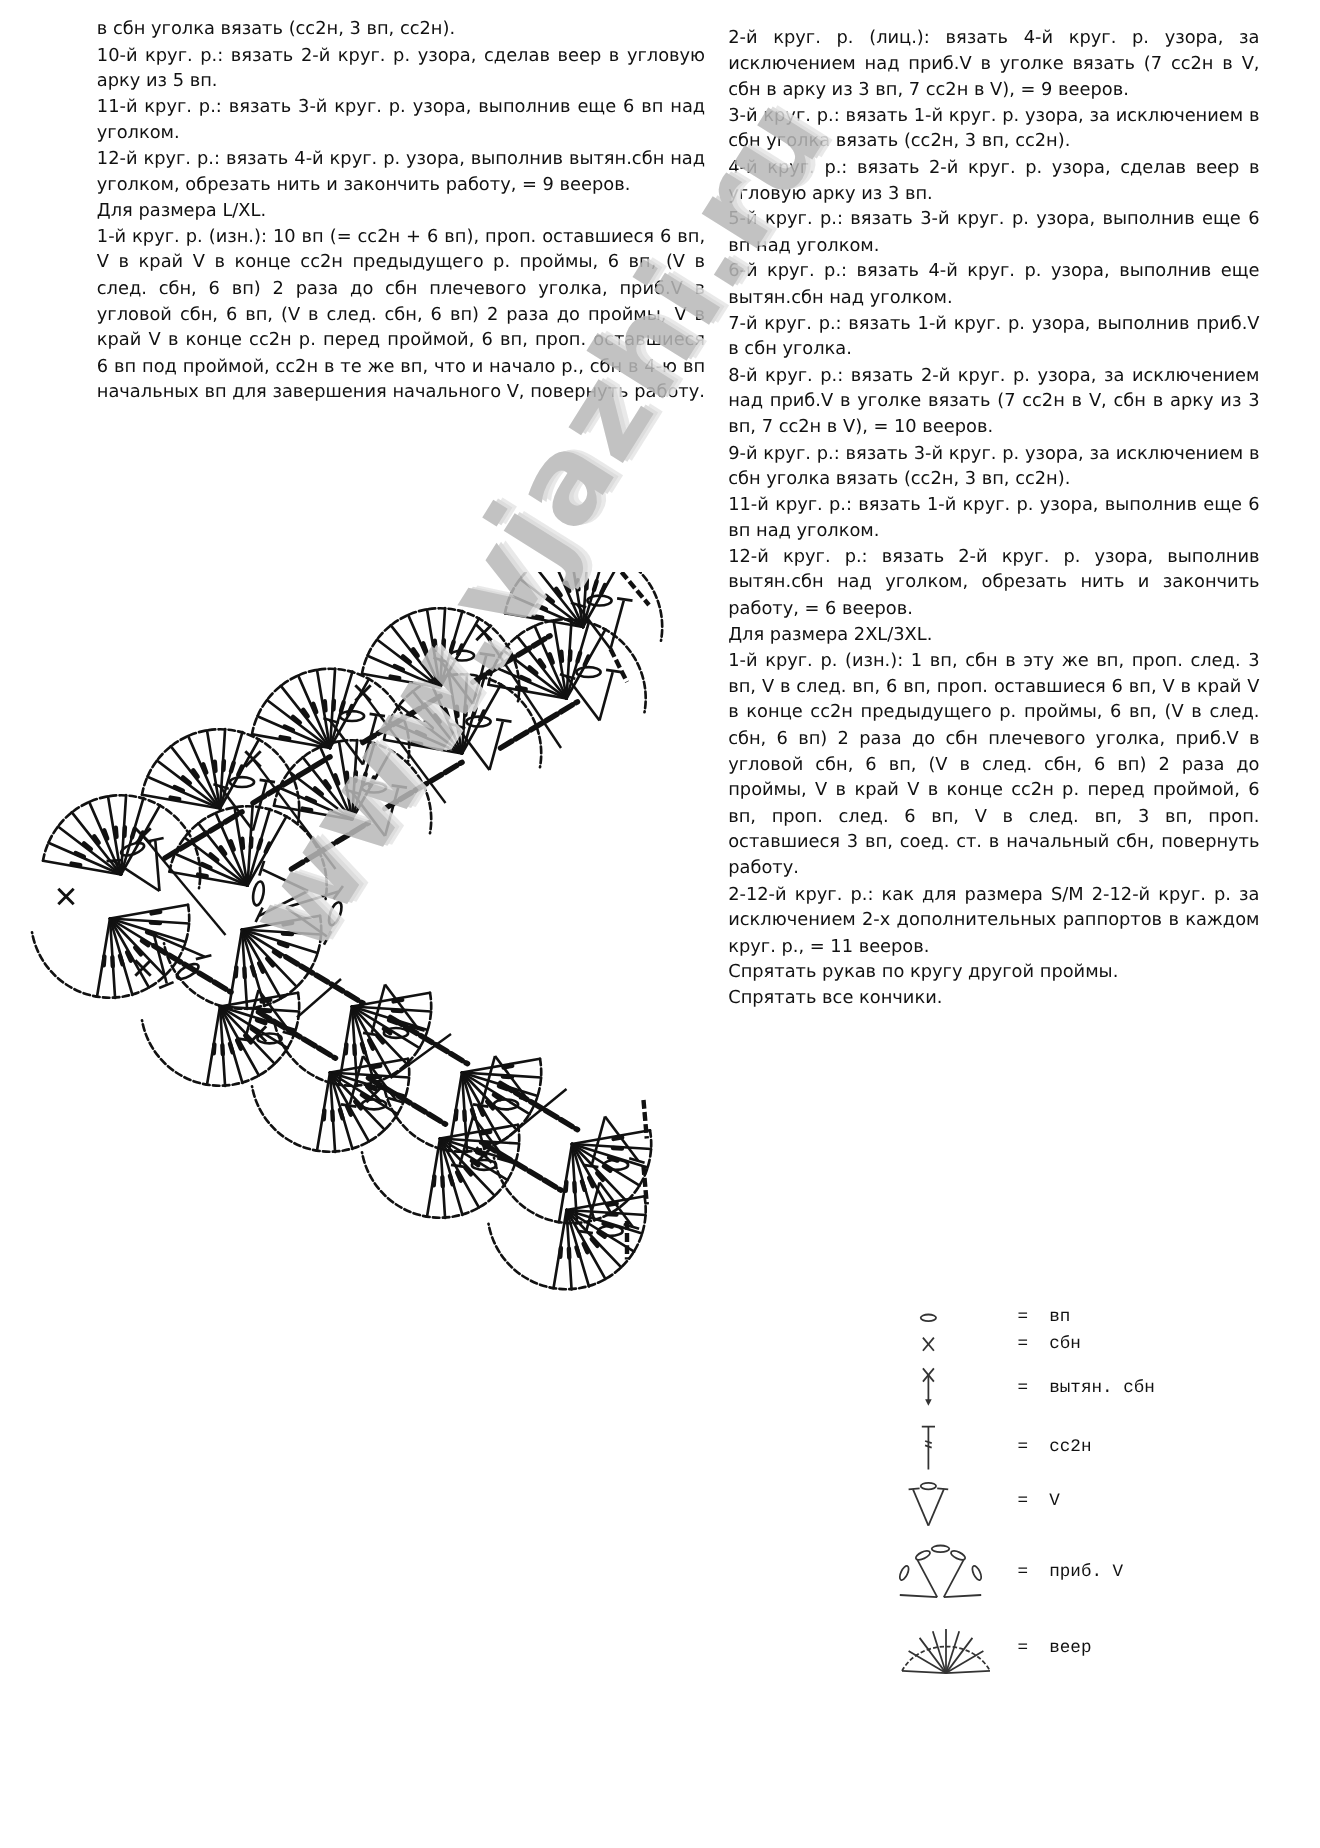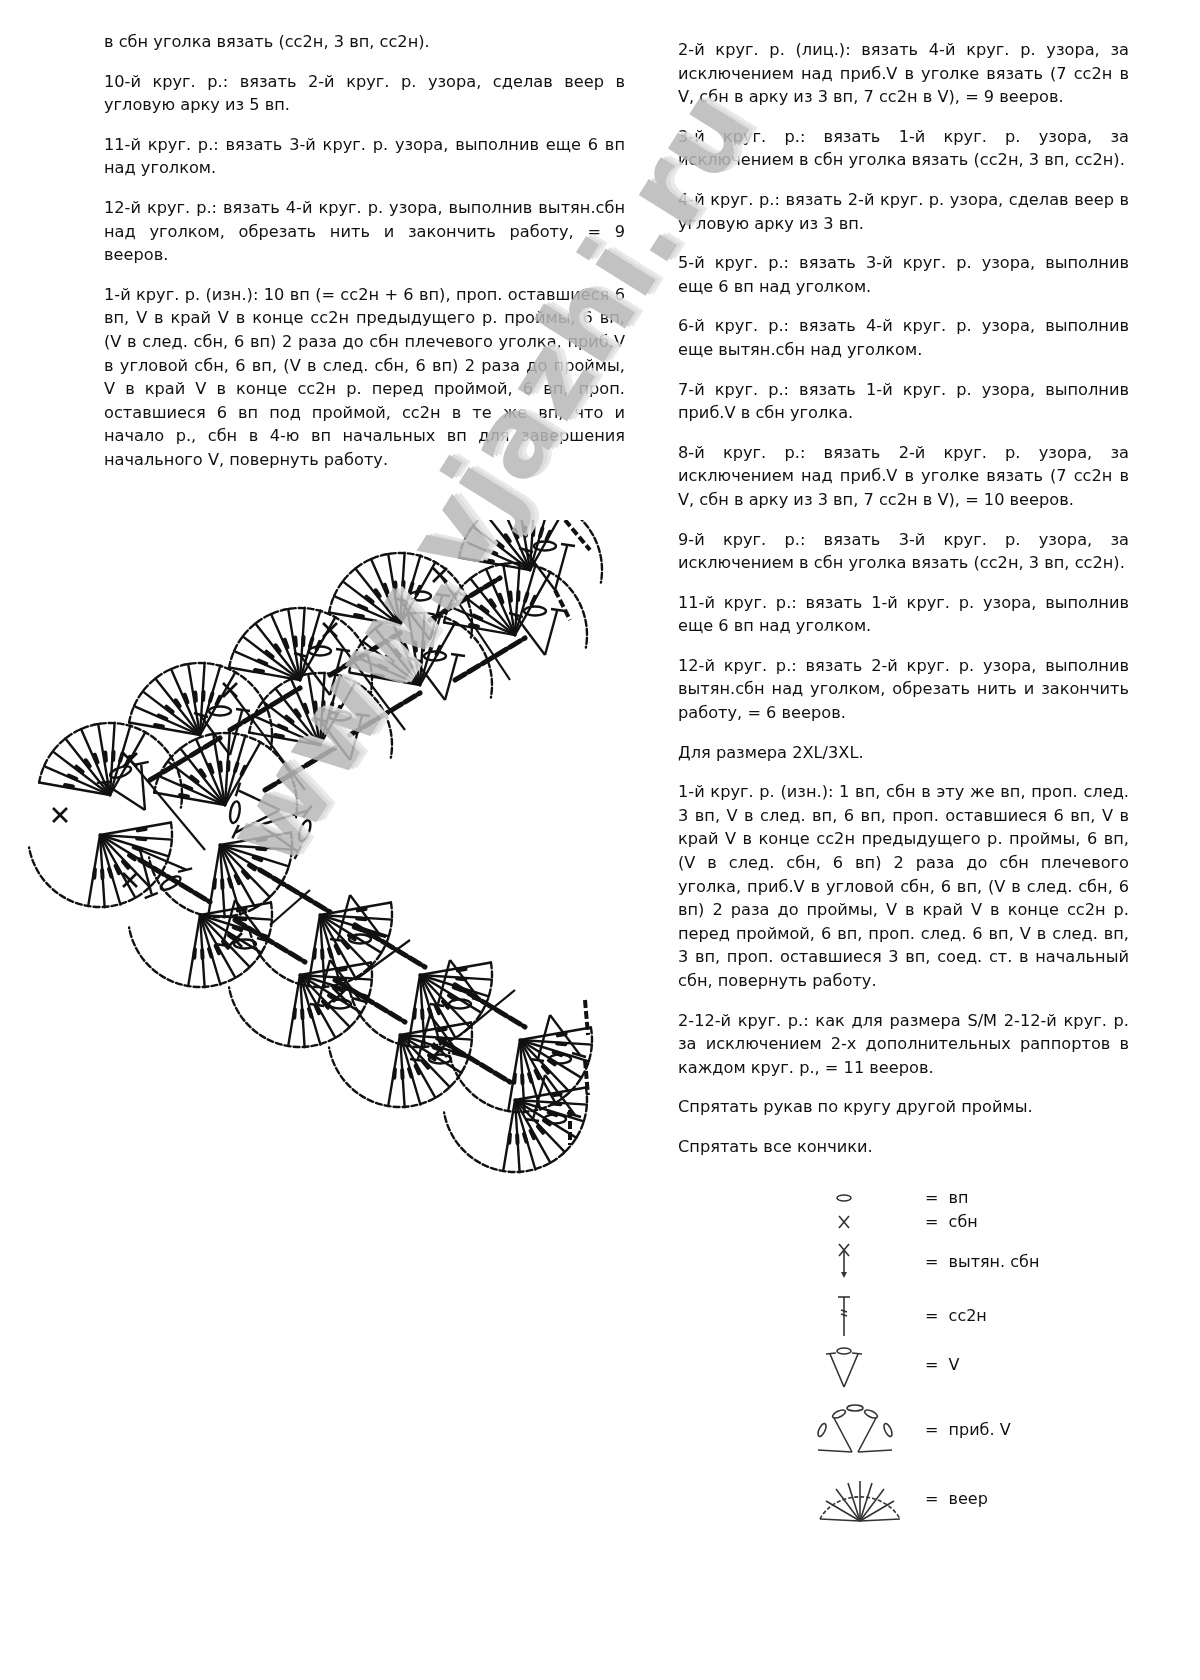--- a/index.html
+++ b/index.html
@@ -1,40 +1,41 @@
 <!DOCTYPE html>
 <html><head>
 <meta charset="utf-8">
 <style>
   html, body { margin:0; padding:0; background:#ffffff; }
   body { width:1200px; height:1680px; position:relative; overflow:hidden;
          font-family:"DejaVu Sans", sans-serif; color:#111; }
   .col { position:absolute; font-size:16.2px; line-height:23.6px; text-align:justify; }
-  .col p { margin:16px; }
+  .col p { margin:0; }
   #left-col { left:88px; top:14px; width:553px; }
   #right-col { left:662px; top:22px; width:483px; }
   .watermark { position:absolute; left:150px; top:300px; font-size:108px; font-weight:bold;
                color:#b8b8b8; transform:rotate(-58deg); transform-origin:0 0;
                left:200px; top:820px; letter-spacing:2px; opacity:0.85;
                text-shadow:3px 3px 0 #d8d8d8, 6px 6px 0 #e6e6e6; white-space:nowrap;
                pointer-events:none; }
   #diagram { position:absolute; left:0; top:520px; width:640px; height:1160px; }
-  #legend { position:absolute; left:800px; top:1190px; width:320px; height:330px; }
+  #legend { position:absolute; left:800px; top:1190px; width:320px; height:330px;font-family:Liberation Mono, monospace; }
   .leg-row { position:absolute; left:0; width:320px; }
   .leg-sym { position:absolute; left:0; }
   .leg-lbl { position:absolute; left:125px; font-size:16px; white-space:nowrap; }
 </style>
 </head>
 <body>
 
 <div id="left-col" class="col">
   <p>в сбн уголка вязать (сс2н, 3 вп, сс2н).</p>
   <p>10-й круг. р.: вязать 2-й круг. р. узора, сделав веер в угловую арку из 5 вп.</p>
   <p>11-й круг. р.: вязать 3-й круг. р. узора, выполнив еще 6 вп над уголком.</p>
   <p>12-й круг. р.: вязать 4-й круг. р. узора, выполнив вытян.сбн над уголком, обрезать нить и закончить работу, = 9 вееров.</p>
+  <p>Для размера L/XL.</p>
   <p>1-й круг. р. (изн.): 10 вп (= сс2н + 6 вп), проп. оставшиеся 6 вп, V в край V в конце сс2н предыдущего р. проймы, 6 вп, (V в след. сбн, 6 вп) 2 раза до сбн плечевого уголка, приб.V в угловой сбн, 6 вп, (V в след. сбн, 6 вп) 2 раза до проймы, V в край V в конце сс2н р. перед проймой, 6 вп, проп. оставшиеся 6 вп под проймой, сс2н в те же вп, что и  начало р., сбн в 4-ю вп начальных вп для завершения начального V, повернуть работу.</p>
 </div>
 
 <div id="right-col" class="col">
   <p>2-й круг. р. (лиц.): вязать 4-й круг. р. узора, за исключением над приб.V в уголке вязать (7 сс2н в V, сбн в арку из 3 вп, 7 сс2н в V), = 9 вееров.</p>
   <p>3-й круг. р.: вязать 1-й круг. р. узора, за исключением  в сбн уголка вязать (сс2н, 3 вп, сс2н).</p>
   <p>4-й круг. р.: вязать 2-й круг. р. узора, сделав веер в угловую арку из 3 вп.</p>
   <p>5-й круг. р.: вязать 3-й круг. р. узора, выполнив еще 6 вп над уголком.</p>
   <p>6-й круг. р.: вязать 4-й круг. р. узора, выполнив еще вытян.сбн над уголком.</p>
   <p>7-й круг. р.: вязать 1-й круг. р. узора, выполнив приб.V в сбн уголка.</p>

